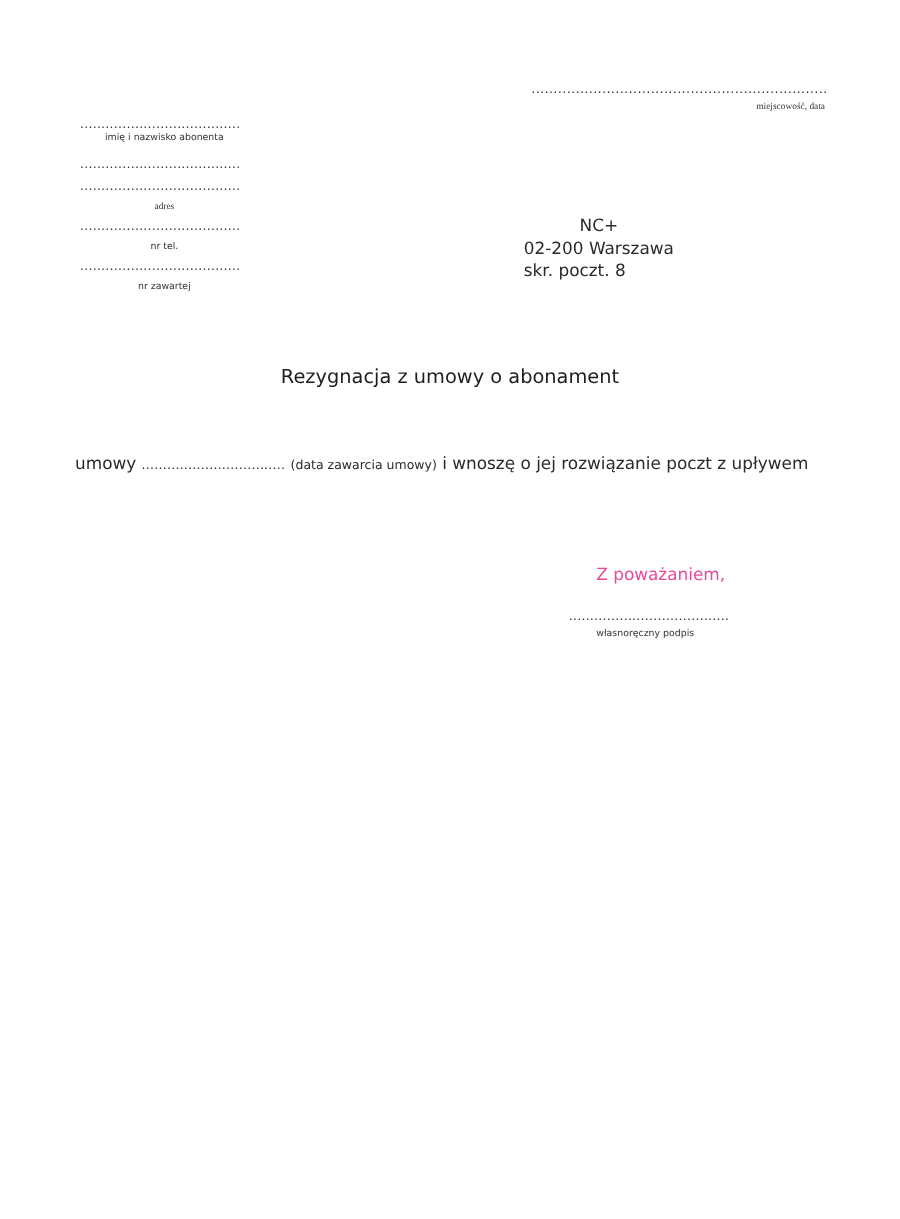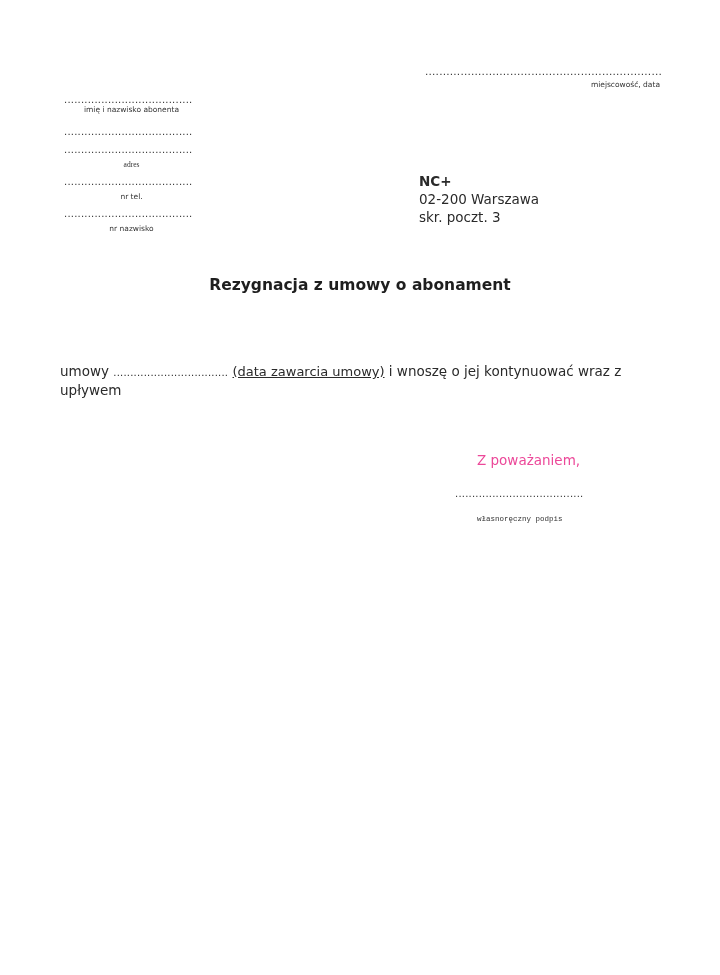--- a/index.html
+++ b/index.html
@@ -28,65 +28,65 @@
       font-size: 7.5px;
       color: #333;
       white-space: nowrap;
       line-height: 10px;
     }
     .field-block { width: 135px; text-align: center; }
     .field-block .dots { display: block; text-align: left; }
 
     #place-date { left: 425px; top: 66px; width: 235px; text-align: right; }
     #place-date .dots { display: block; text-align: left; font-size: 10.5px; }
-    #place-date .small-label { display: block; margin-top: 4px; }
+    #place-date .small-label { display: block; margin-top: 4px; font-family: Liberation Serif, serif; }
 
     #sender { left: 64px; top: 95px; width: 140px; }
     #sender .row { position: relative; height: 32px; }
 
     #recipient {
       left: 419px;
       top: 172px;
       font-size: 13.5px;
       line-height: 18px;
       color: #2a2a2a;
     }
-    #recipient .name { font-weight: bold; }
+    #recipient .name { font-weight: normal; text-align: center; }
 
     #title {
       left: 0;
-      top: 276px;
+      top: 292px;
       width: 720px;
       text-align: center;
       font-size: 15.5px;
-      font-weight: bold;
+      font-weight: normal;
       color: #1e1e1e;
     }
 
     #body-text {
       left: 60px;
       top: 363px;
       width: 620px;
       font-size: 13.5px;
       line-height: 17.5px;
       color: #2a2a2a;
     }
     #body-text .inline-dots { font-size: 10px; letter-spacing: 0.2px; }
-    #body-text .inline-small { font-size: 13px; text-decoration: underline; }
+    #body-text .inline-small { font-size: 10px; }
 
     #closing {
       left: 477px;
       top: 452px;
       font-size: 13.5px;
       color: #ec4899;
     }
 
     #signature { left: 455px; top: 489px; width: 140px; }
     #signature .dots { display: block; }
-    #signature .small-label { display: block; margin-left: 22px; margin-top: 15px; font-family: Liberation Mono, monospace; }
+    #signature .small-label { display: block; margin-left: 22px; margin-top: 3px; }
   </style>
 </head>
 <body>
 
 <div>
 
   <div id="place-date" class="abs">
     <span class="dots">...................................................................</span>
     <span class="small-label">miejscowość, data</span>
   </div>
@@ -111,39 +111,39 @@
     </div>
     <div class="row">
       <div class="field-block">
         <span class="dots">......................................</span>
         <span class="small-label" style="display:block;margin-top:5px;">nr tel.</span>
       </div>
     </div>
     <div class="row">
       <div class="field-block">
         <span class="dots">......................................</span>
-        <span class="small-label" style="display:block;margin-top:5px;">nr nazwisko</span>
+        <span class="small-label" style="display:block;margin-top:5px;">nr zawartej</span>
       </div>
     </div>
   </div>
 
   <div id="recipient" class="abs">
     <div class="name">NC+</div>
     <div>02-200 Warszawa</div>
-    <div>skr. poczt. 3</div>
+    <div>skr. poczt. 8</div>
   </div>
 
   <div id="title" class="abs">Rezygnacja z umowy o abonament</div>
 
   <div id="body-text" class="abs">
     <div>
       <span>umowy</span>
       <span class="inline-dots">..................................</span>
       <span class="inline-small">(data zawarcia umowy)</span>
-      <span>i wnoszę o jej kontynuować wraz z upływem</span>
+      <span>i wnoszę o jej rozwiązanie poczt z upływem</span>
     </div>
   </div>
 
   <div id="closing" class="abs">Z poważaniem,</div>
 
   <div id="signature" class="abs">
     <span class="dots">......................................</span>
     <span class="small-label">własnoręczny podpis</span>
   </div>
 

